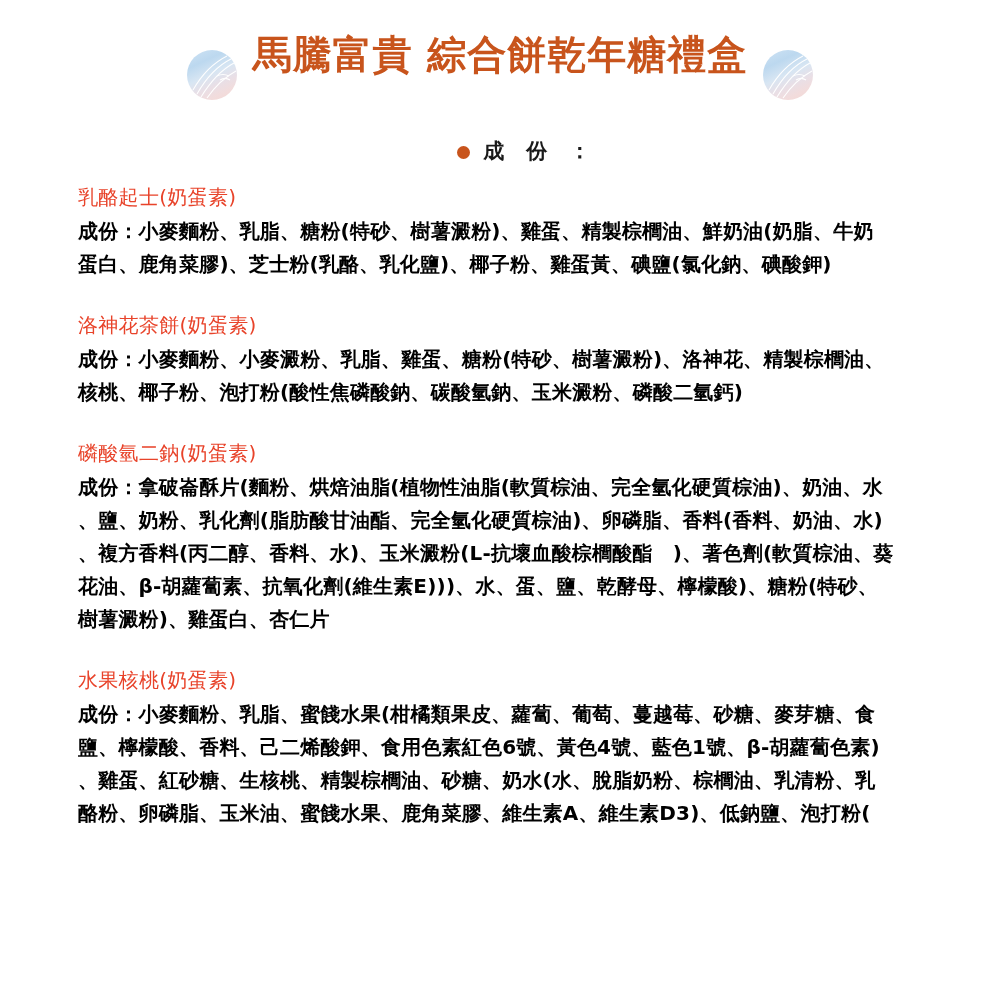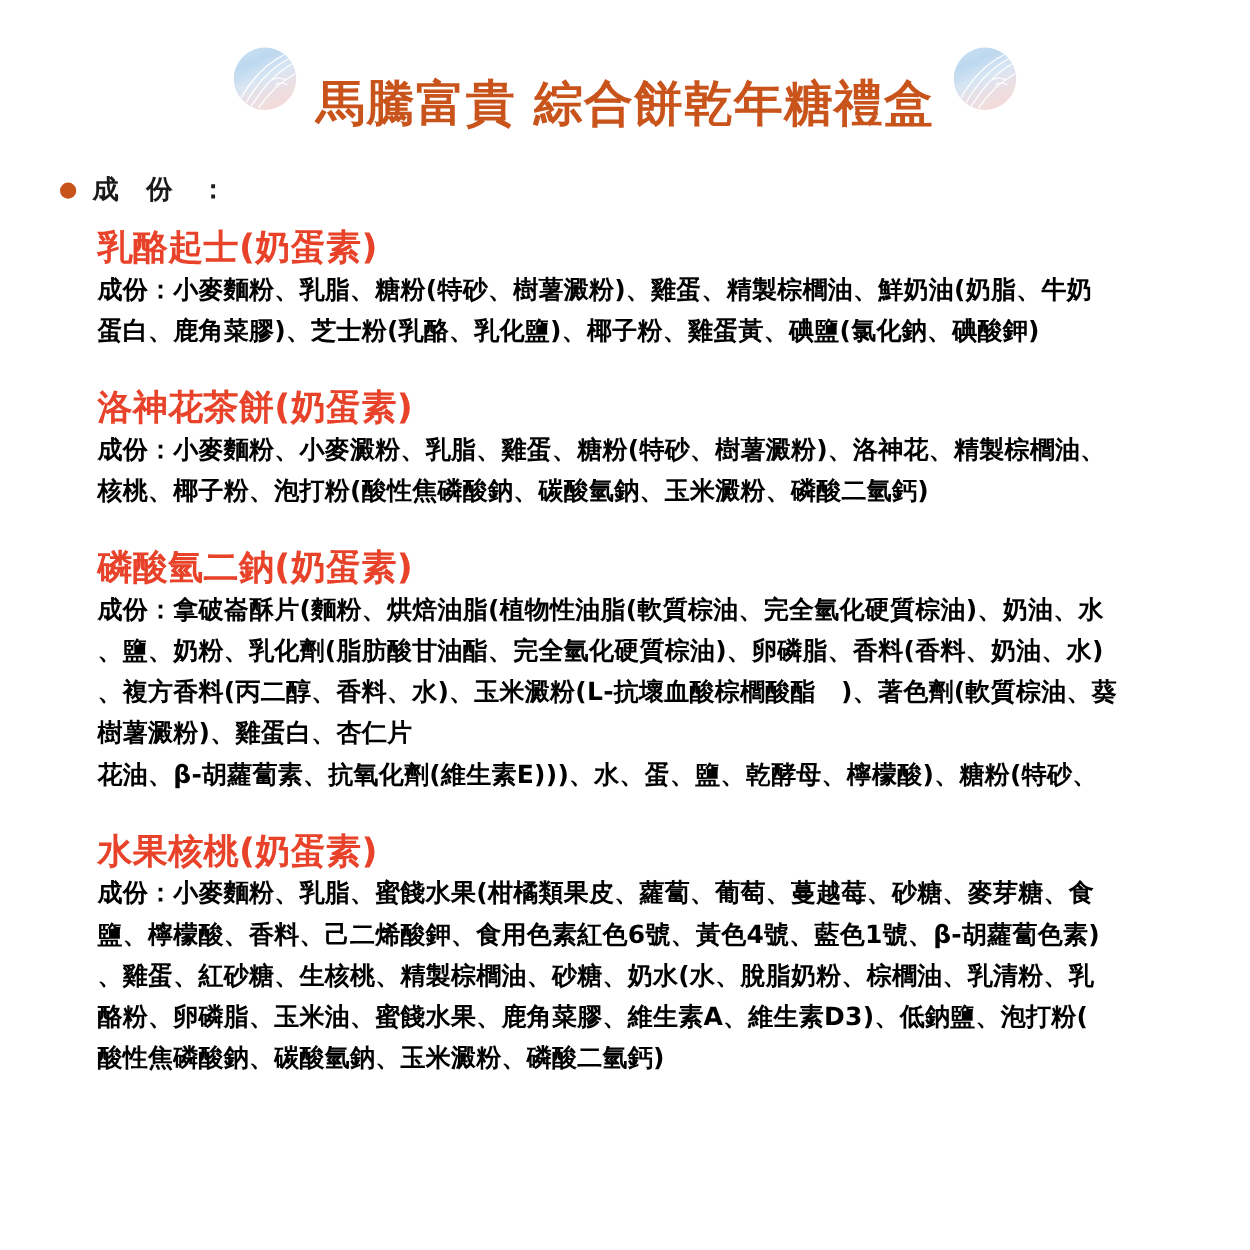--- a/index.html
+++ b/index.html
@@ -13,21 +13,21 @@
     height: 1000px;
     font-family: "DejaVu Sans", "Liberation Sans", sans-serif;
     color: #1a1a1a;
     overflow: hidden;
     position: relative;
   }
 
   
   .header {
     display: flex;
-    align-items: flex-start;
+    align-items: flex-end;
     justify-content: center;
     gap: 16px;
     padding-top: 38px;
     height: 62px;
     box-sizing: content-box;
   }
   .deco-orb {
     width: 50px;
     height: 50px;
     border-radius: 50%;
@@ -60,20 +60,21 @@
 
   
   .content {
     padding: 0;
   }
   .section-label {
     display: flex;
     align-items: center;
     margin: 37px 0 0 0;
     padding-left: 48px;
+    justify-content: center;
   }
   .bullet {
     width: 13px;
     height: 13px;
     border-radius: 50%;
     background: #c8541c;
     flex: 0 0 auto;
     margin-right: 13px;
     position: relative;
     top: 1px;
@@ -90,22 +91,22 @@
     margin-top: 16px;
     padding-left: 78px;
     padding-right: 36px;
   }
   .group {
     margin-bottom: 28px;
   }
   .group:last-child { margin-bottom: 12px; }
 
   .group-title {
-    font-size: 28px;
-    font-weight: 700;
+    font-size: 20px;
+    font-weight: 400;
     color: #e8432a;
     line-height: 33px;
     letter-spacing: 0.3px;
     margin: 0 0 1px 0;
     white-space: nowrap;
   }
   .group-lines {
     margin: 0;
   }
   .group-line {
@@ -177,30 +178,29 @@
         <p class="group-line">核桃、椰子粉、泡打粉(酸性焦磷酸鈉、碳酸氫鈉、玉米澱粉、磷酸二氫鈣)</p>
       </div>
     </div>
 
     <div class="group">
       <div class="group-title">磷酸氫二鈉(奶蛋素)</div>
       <div class="group-lines">
         <p class="group-line">成份：拿破崙酥片(麵粉、烘焙油脂(植物性油脂(軟質棕油、完全氫化硬質棕油)、奶油、水</p>
         <p class="group-line">、鹽、奶粉、乳化劑(脂肪酸甘油酯、完全氫化硬質棕油)、卵磷脂、香料(香料、奶油、水)</p>
         <p class="group-line">、複方香料(丙二醇、香料、水)、玉米澱粉(L-抗壞血酸棕櫚酸酯　)、著色劑(軟質棕油、葵</p>
+        <p class="group-line">花油、β-胡蘿蔔素、抗氧化劑(維生素E)))、水、蛋、鹽、乾酵母、檸檬酸)、糖粉(特砂、</p>
         <p class="group-line">樹薯澱粉)、雞蛋白、杏仁片</p>
-        <p class="group-line">花油、β-胡蘿蔔素、抗氧化劑(維生素E)))、水、蛋、鹽、乾酵母、檸檬酸)、糖粉(特砂、</p>
       </div>
     </div>
 
     <div class="group">
       <div class="group-title">水果核桃(奶蛋素)</div>
       <div class="group-lines">
         <p class="group-line">成份：小麥麵粉、乳脂、蜜餞水果(柑橘類果皮、蘿蔔、葡萄、蔓越莓、砂糖、麥芽糖、食</p>
         <p class="group-line">鹽、檸檬酸、香料、己二烯酸鉀、食用色素紅色6號、黃色4號、藍色1號、β-胡蘿蔔色素)</p>
         <p class="group-line">、雞蛋、紅砂糖、生核桃、精製棕櫚油、砂糖、奶水(水、脫脂奶粉、棕櫚油、乳清粉、乳</p>
         <p class="group-line">酪粉、卵磷脂、玉米油、蜜餞水果、鹿角菜膠、維生素A、維生素D3)、低鈉鹽、泡打粉(</p>
-        <p class="group-line">酸性焦磷酸鈉、碳酸氫鈉、玉米澱粉、磷酸二氫鈣)</p>
       </div>
     </div>
 
   </div>
 </div>
 
 </body></html>

